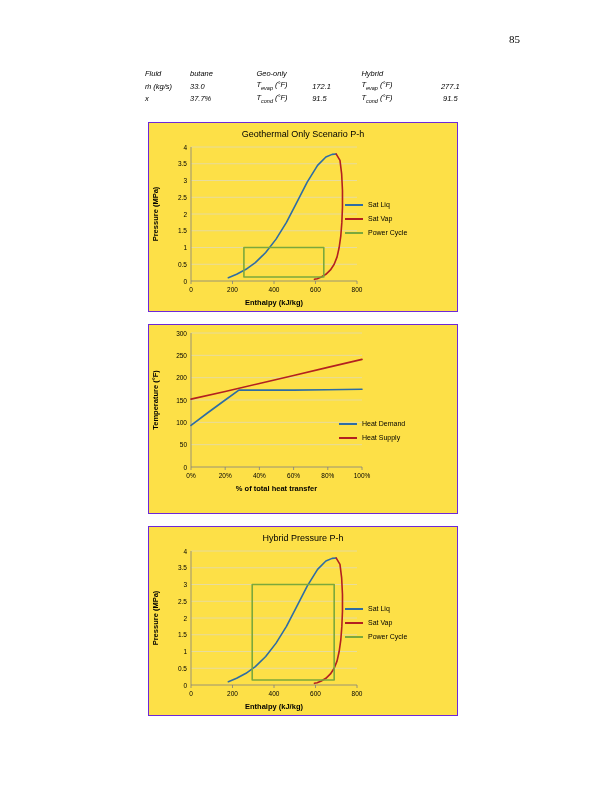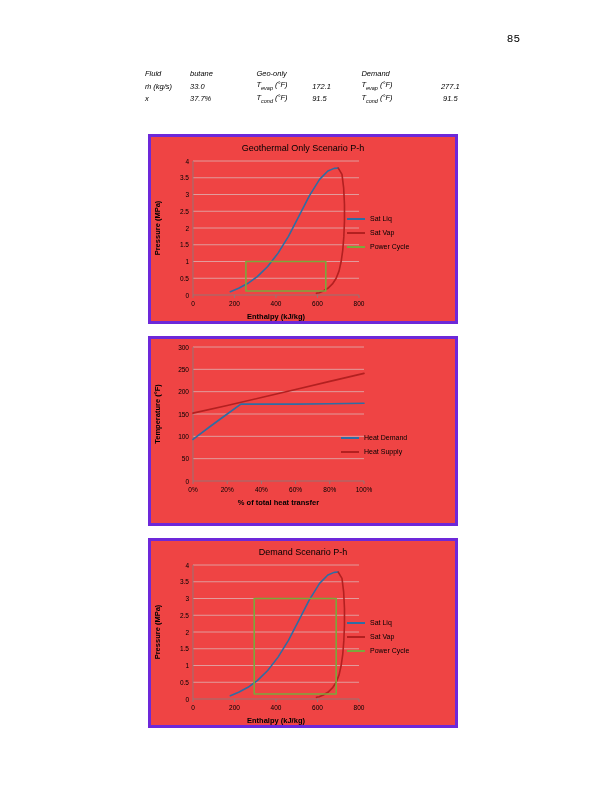--- a/index.html
+++ b/index.html
@@ -8,21 +8,21 @@
     background:#ffffff;
     font-family:"Liberation Serif", serif;
     color:#000;
     position:relative;
     overflow:hidden;
   }
   .page-number {
     position:absolute;
     top:33px; right:92px;
     font-size:11px;
-    font-family:Liberation Mono, monospace;
+    font-family:Liberation Serif, serif;
   }
 
   
   .param-table {
     position:absolute;
     left:145px; top:68px;
     width:330px;
     font-family:"Liberation Sans", sans-serif;
     font-size:7.5px;
     border-collapse:collapse;
@@ -33,24 +33,23 @@
   .c1 { width:62px; }
   .c2 { width:52px; }
   .c3 { width:46px; text-align:left;margin-left:8px; }
   .c4 { width:60px; }
   .c5 { width:46px; text-align:center; }
   sub { font-size:5.5px; }
 
   
   .chart-box {
     position:absolute;
-    border:3px solid #6d28d9;
-    background:#ef4444;
+    border:1px solid #6d28d9;
+    background:#fde047;
     box-sizing:border-box;
-    margin-top:12px;
   }
   #chart-geo   { left:148px; top:122px;  width:310px; height:190px; }
   #chart-qt    { left:148px; top:324px;  width:310px; height:190px; }
   #chart-hyb   { left:148px; top:526px;  width:310px; height:190px; }
 
   .chart-title {
     text-align:center;
     font-family:"Liberation Sans", sans-serif;
     font-size:9px;
     font-weight:normal;
@@ -73,21 +72,21 @@
 
 <div class="page-number">85</div>
 
 <table class="param-table">
   <tbody>
       <tr>
     <td class="c0">Fluid</td>
     <td class="c1">butane</td>
     <td class="c2">Geo-only</td>
     <td class="c3"></td>
-    <td class="c4">Demand</td>
+    <td class="c4">Hybrid</td>
     <td class="c5"></td>
   </tr>
   <tr>
     <td class="c0">ṁ (kg/s)</td>
     <td class="c1">33.0</td>
     <td class="c2"><span>T</span><sub>evap</sub><span> (°F)</span></td>
     <td class="c3">172.1</td>
     <td class="c4"><span>T</span><sub>evap</sub><span> (°F)</span></td>
     <td class="c5">277.1</td>
   </tr>
@@ -200,21 +199,21 @@
       <span class="legend-label">Heat Demand</span>
     </div>
     <div class="legend-row">
       <span class="legend-swatch" style="background:#b32020"></span>
       <span class="legend-label">Heat Supply</span>
     </div>
   </div>
 </div>
 
 <div class="chart-box" id="chart-hyb">
-  <div class="chart-title">Demand Scenario P-h</div>
+  <div class="chart-title">Hybrid Pressure P-h</div>
   <svg class="chart-svg" id="svg-hyb" width="308" height="168">
       <g>
         <line x1="42" y1="142" x2="208" y2="142" stroke="#808080" stroke-width="0.8"></line>
         <text x="38" y="144.6" text-anchor="end" font-size="6.5" font-family="&quot;Liberation Sans&quot;, sans-serif" fill="#000">0</text>
         <line x1="42" y1="125.25" x2="208" y2="125.25" stroke="#d9d9d9" stroke-width="0.6"></line>
         <text x="38" y="127.85" text-anchor="end" font-size="6.5" font-family="&quot;Liberation Sans&quot;, sans-serif" fill="#000">0.5</text>
         <line x1="42" y1="108.5" x2="208" y2="108.5" stroke="#d9d9d9" stroke-width="0.6"></line>
         <text x="38" y="111.1" text-anchor="end" font-size="6.5" font-family="&quot;Liberation Sans&quot;, sans-serif" fill="#000">1</text>
         <line x1="42" y1="91.75" x2="208" y2="91.75" stroke="#d9d9d9" stroke-width="0.6"></line>
         <text x="38" y="94.35" text-anchor="end" font-size="6.5" font-family="&quot;Liberation Sans&quot;, sans-serif" fill="#000">1.5</text>

